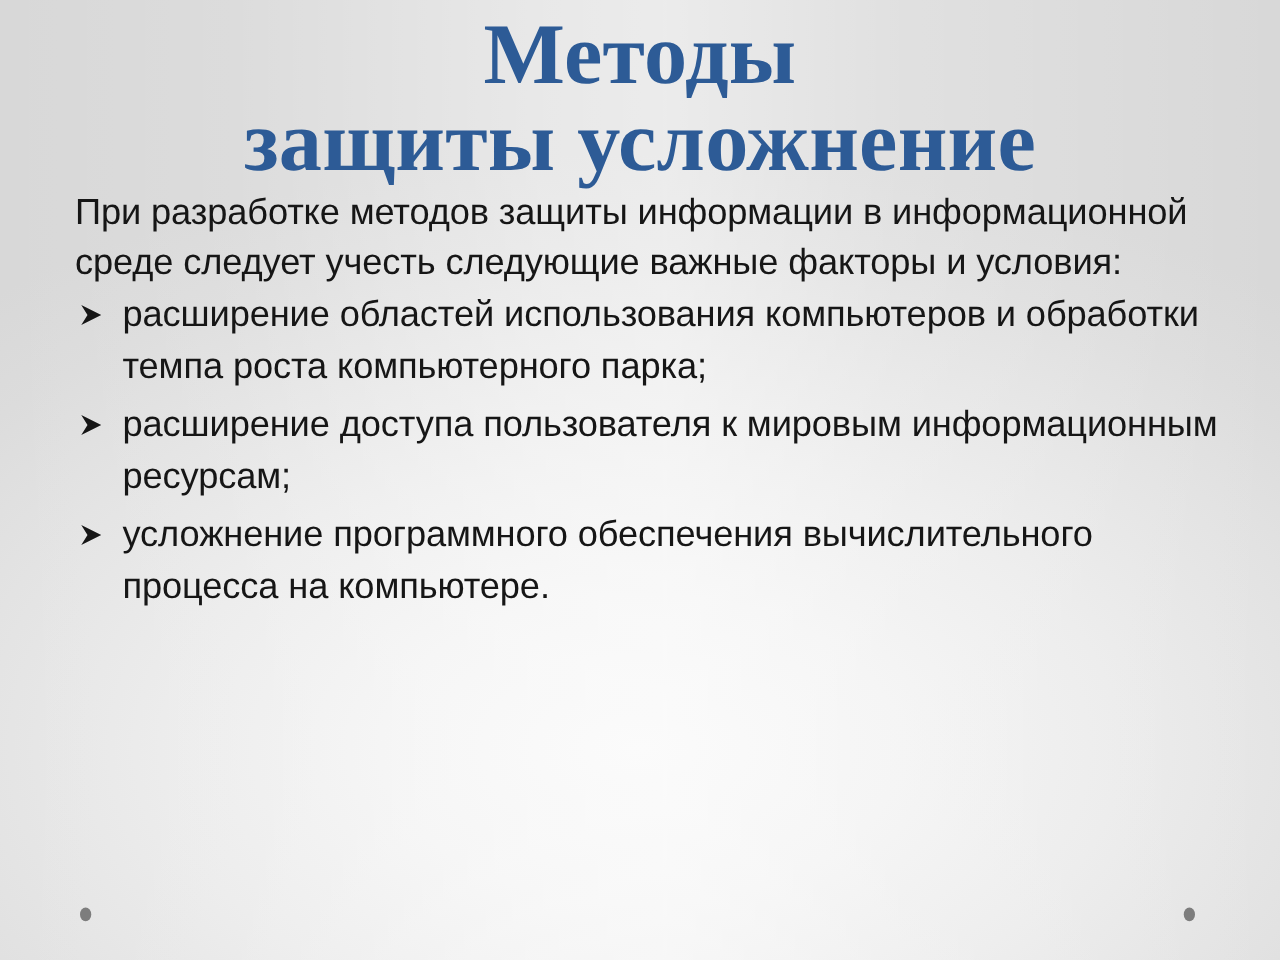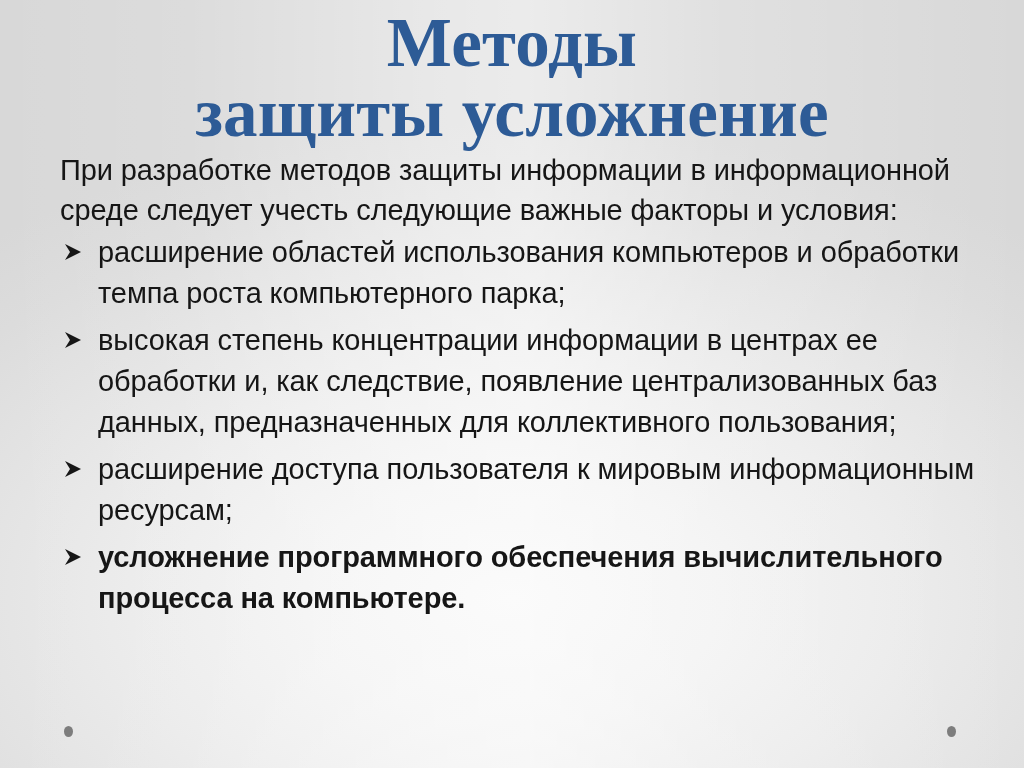--- a/index.html
+++ b/index.html
@@ -98,21 +98,20 @@
     position: relative;
     padding-left: 38px;
     margin: 0 0 6px 0;
     font-size: 29px;
     line-height: 41px;
     color: #161616;
     letter-spacing: -0.1px;
   }
   .bullet-item:last-child {
     margin-bottom: 12px;
-    font-weight: bold;
   }
 
   .bullet-marker {
     position: absolute;
     left: 2px;
     top: 9px;
     width: 22px;
     height: 22px;
     display: block;
   }
@@ -153,28 +152,20 @@
 
         <li class="bullet-item">
           <span class="bullet-marker">
             <svg viewBox="0 0 22 22" aria-hidden="true">
               <path d="M3 3 L19 11 L3 19 L8 11 Z" fill="#161616"></path>
             </svg>
           </span>
           <span>расширение областей использования компьютеров и обработки темпа роста компьютерного парка;</span>
         </li>
 
-        <li class="bullet-item">
-          <span class="bullet-marker">
-            <svg viewBox="0 0 22 22" aria-hidden="true">
-              <path d="M3 3 L19 11 L3 19 L8 11 Z" fill="#161616"></path>
-            </svg>
-          </span>
-          <span>высокая степень концентрации информации в центрах ее обработки и, как следствие, появление централизованных баз данных, предназначенных для коллективного пользования;</span>
-        </li>
 
         <li class="bullet-item">
           <span class="bullet-marker">
             <svg viewBox="0 0 22 22" aria-hidden="true">
               <path d="M3 3 L19 11 L3 19 L8 11 Z" fill="#161616"></path>
             </svg>
           </span>
           <span>расширение доступа пользователя к мировым информационным ресурсам;</span>
         </li>
 

